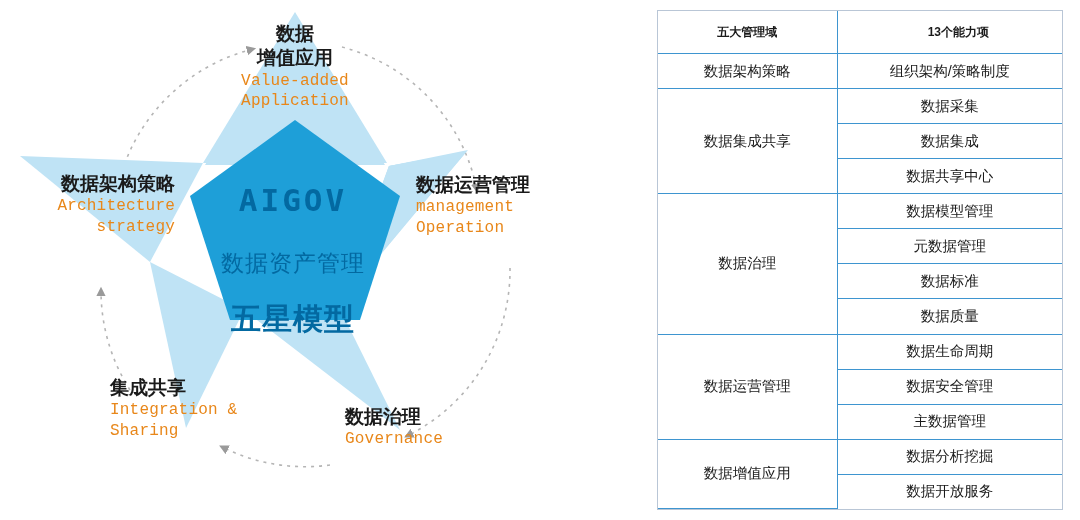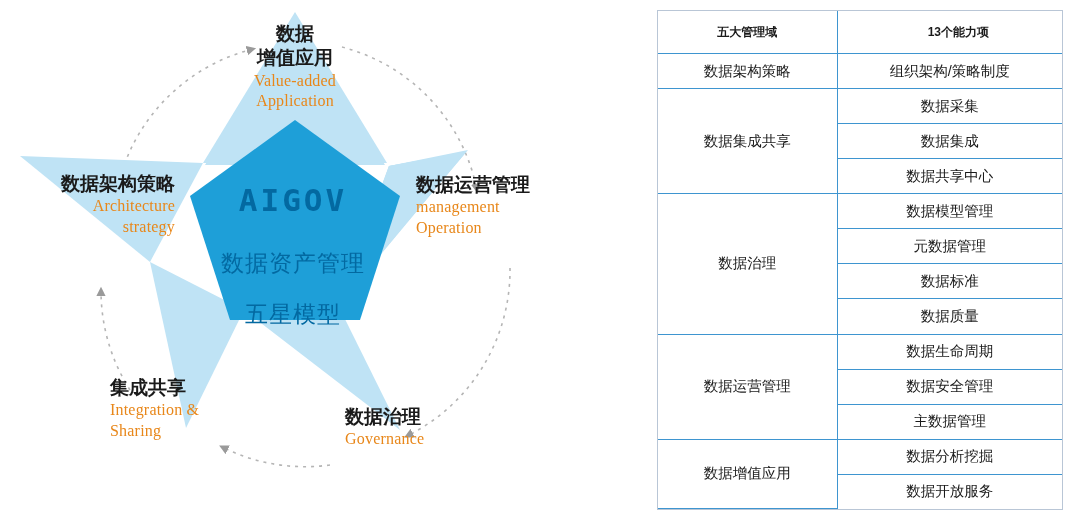--- a/index.html
+++ b/index.html
@@ -38,21 +38,21 @@
     line-height: 1.28;
     white-space: nowrap;
   }
   .dlabel .cn {
     font-weight: bold;
     font-size: 19px;
     color: #1a1a1a;
     display: block;
   }
   .dlabel .en {
-    font-family: Liberation Serif, serif;
+    font-family: Liberation Mono, monospace;
     font-size: 16px;
     color: #e8871a;
     display: block;
     letter-spacing: 0.2px;
   }
   .dlabel.right-al { text-align: right; }
   .dlabel.left-al { text-align: left; }
 
   #core-text {
     position: absolute;
@@ -70,23 +70,24 @@
     margin-bottom: 30px;
     display: block;
   }
   #core-text .core-sub1 {
     font-size: 23px;
     display: block;
     margin-bottom: 20px;
     letter-spacing: 1px;
   }
   #core-text .core-sub2 {
-    font-size: 23px;
+    font-size: 30px;
     display: block;
     letter-spacing: 1px;
+    font-weight: bold;
   }
 
   
   #table-wrap {
     position: absolute;
     left: 657px;
     top: 10px;
     width: 406px;
     height: 500px;
     border: 1px solid #b9c6d6;

